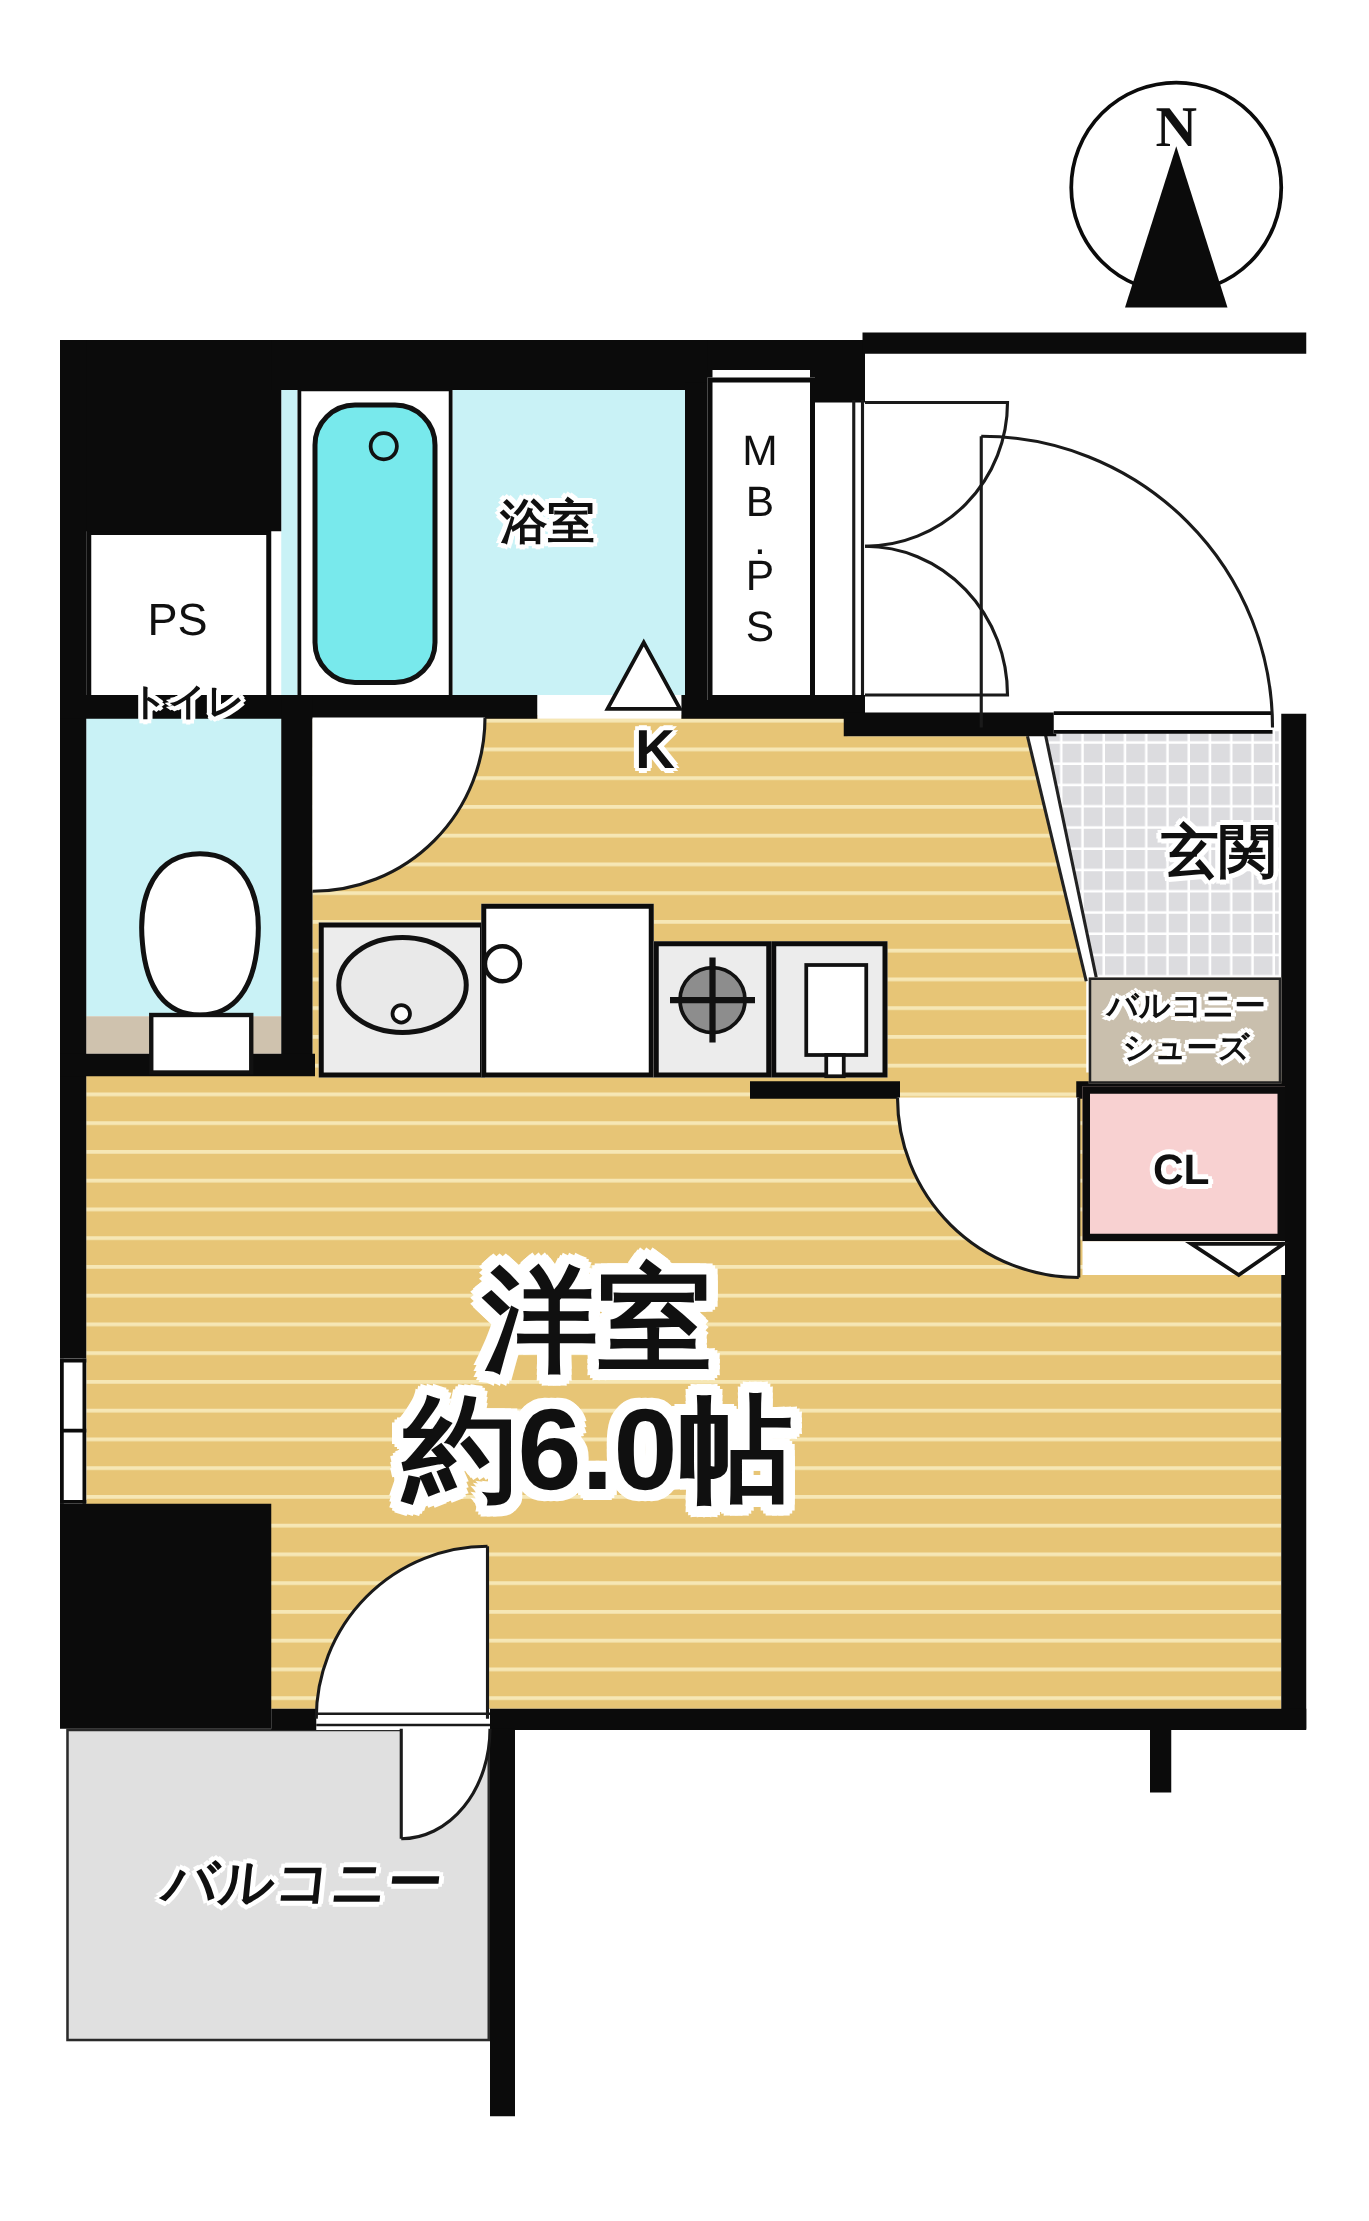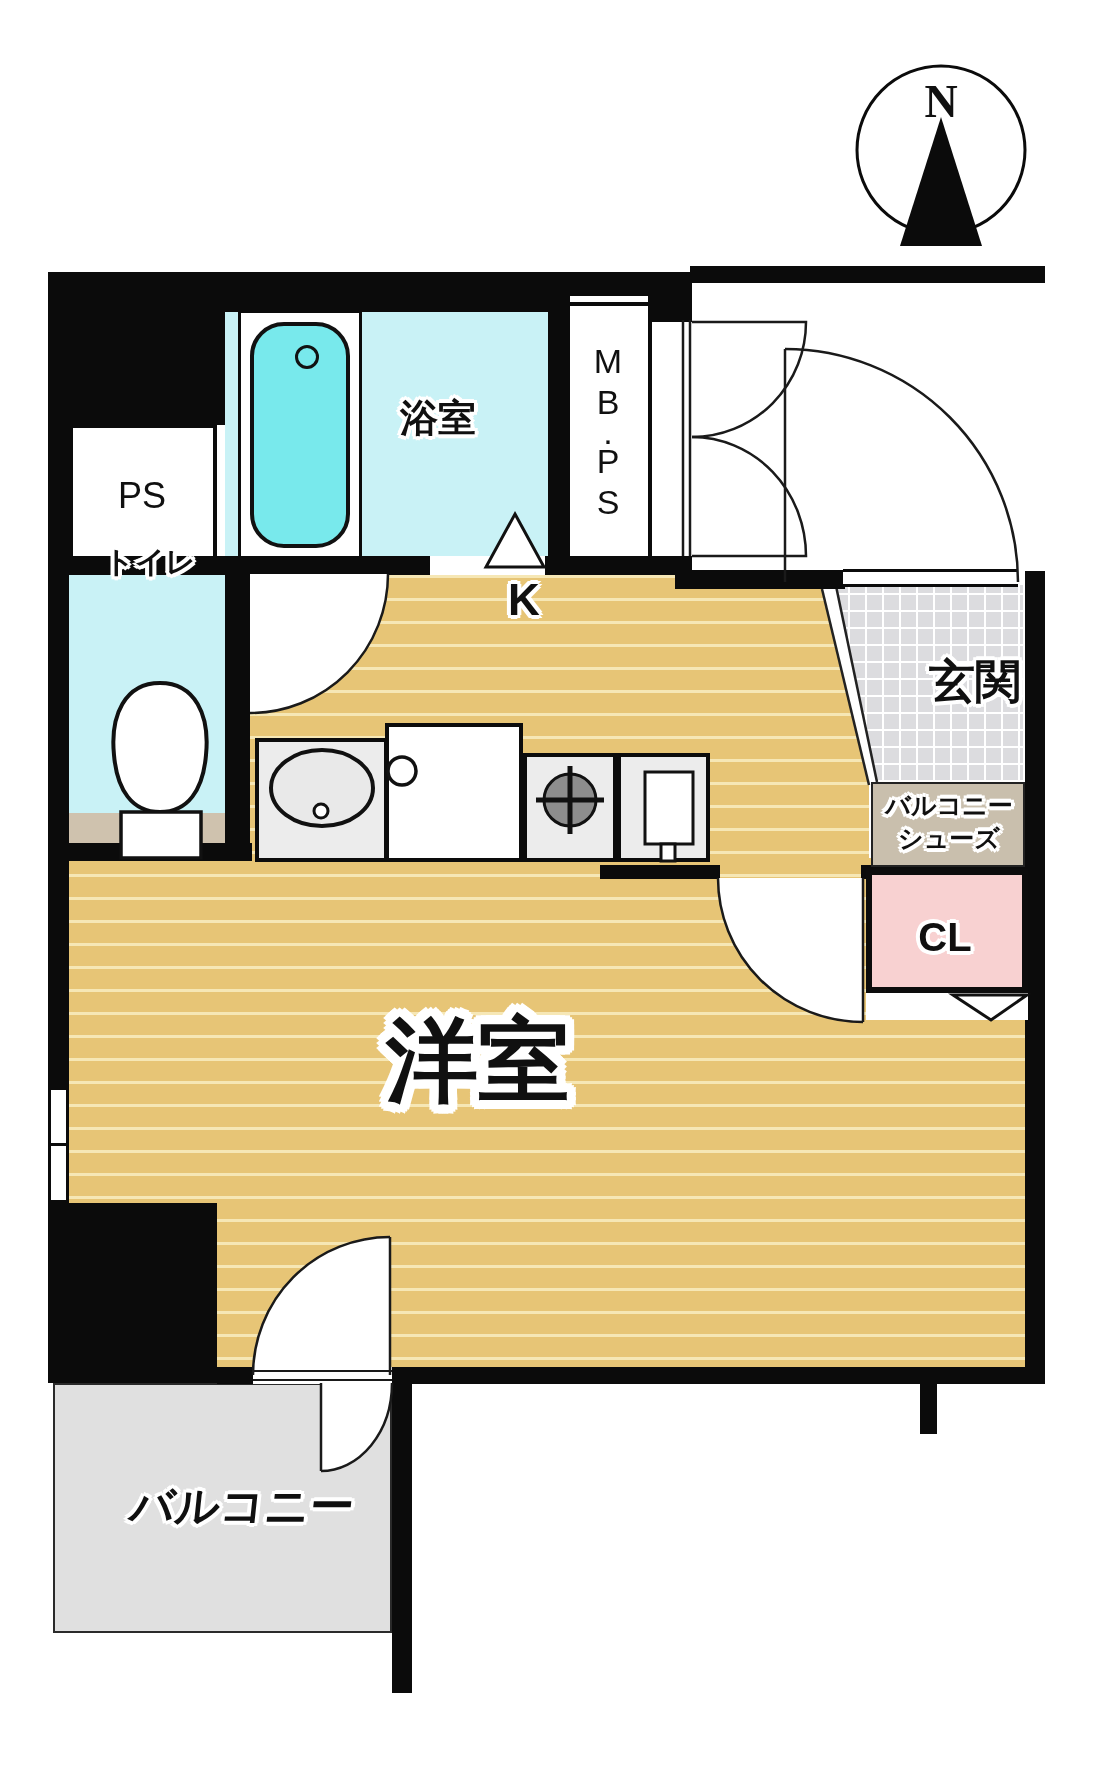--- a/index.html
+++ b/index.html
@@ -8,21 +8,21 @@
   .abs{position:absolute;box-sizing:border-box;}
   .wall{position:absolute;background:#0b0b0b;}
   .floor-cyan{background:#c9f2f6;}
   .svglayer{position:absolute;left:0;top:0;width:1095px;height:1777px;}
   .room-label{position:absolute;transform:translate(-50%,-50%);color:#101010;white-space:nowrap;
               text-align:center;}
   .outline{text-shadow:-3px -3px 0 #fff,0 -4px 0 #fff,3px -3px 0 #fff,-4px 0 0 #fff,4px 0 0 #fff,
            -3px 3px 0 #fff,0 4px 0 #fff,3px 3px 0 #fff;}
   .outline-big{text-shadow:-7px -7px 0 #fff,0 -9px 0 #fff,7px -7px 0 #fff,-9px 0 0 #fff,9px 0 0 #fff,
            -7px 7px 0 #fff,0 9px 0 #fff,7px 7px 0 #fff,-5px -9px 0 #fff,5px -9px 0 #fff,
-           -9px 5px 0 #fff,9px 5px 0 #fff,-9px -5px 0 #fff,9px -5px 0 #fff,-5px 9px 0 #fff,5px 9px 0 #fff;}
+           -9px 5px 0 #fff,9px 5px 0 #fff,-9px -5px 0 #fff,9px -5px 0 #fff,-5px 9px 0 #fff,5px 9px 0 #fff;margin-top:48px;}
   .z1{z-index:1}.z3{z-index:3}.z4{z-index:4}.z5{z-index:5}.z6{z-index:6}.z8{z-index:8}.z10{z-index:10}
 </style>
 </head>
 <body>
 
 <div id="plan">
 
   <svg class="svglayer z1">
     <defs>
       <pattern id="stripes" x="0" y="0" width="23" height="23" patternUnits="userSpaceOnUse" patternTransform="rotate(90)">
@@ -182,21 +182,22 @@
 
   <div class="room-label outline z10" style="left:524px;top:600px;font-size:44px;font-weight:600;">K</div>
 
   <div class="room-label outline z10" style="left:940px;top:682px;font-size:46px;font-weight:bold;margin-left:35px;">玄関</div>
 
   <div class="room-label outline z10" style="left:949px;top:822px;font-size:25px;font-weight:bold;line-height:33px;">
     <div>バルコニー</div>
     <div>シューズ</div>
   </div>
 
-  <div class="room-label outline z10" style="left:945px;top:937px;font-size:40px;font-weight:600;">CL</div>
+  <div class="room-label outline z10" style="left:945px;top:937px;font-size:34px;font-weight:600;">CL</div>
 
   <div class="room-label outline-big z10" style="left:478px;top:1060px;font-size:92px;font-weight:bold;line-height:104px;">
     <div>洋室</div>
+    <div>約6.0帖</div>
   </div>
 
   <div class="room-label outline z10" style="left:242px;top:1506px;font-size:44px;font-weight:bold;transform:translate(-50%,-50%) skewX(-6deg);">バルコニー</div>
 
 </div>
 
 </body></html>

